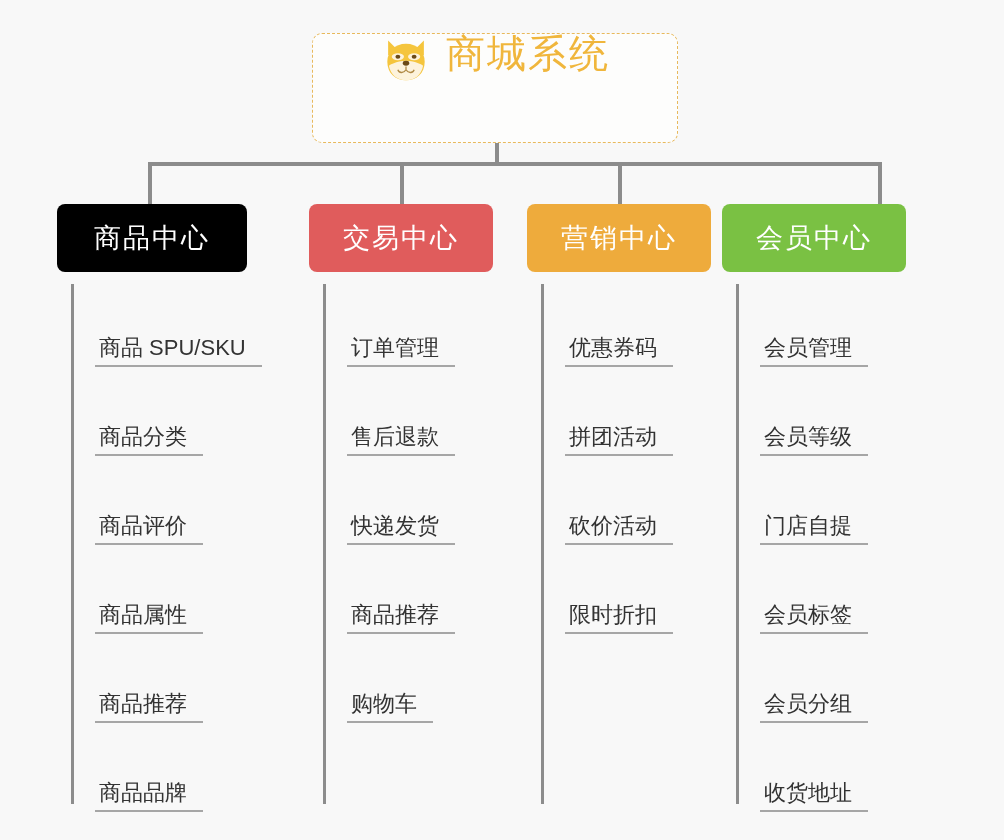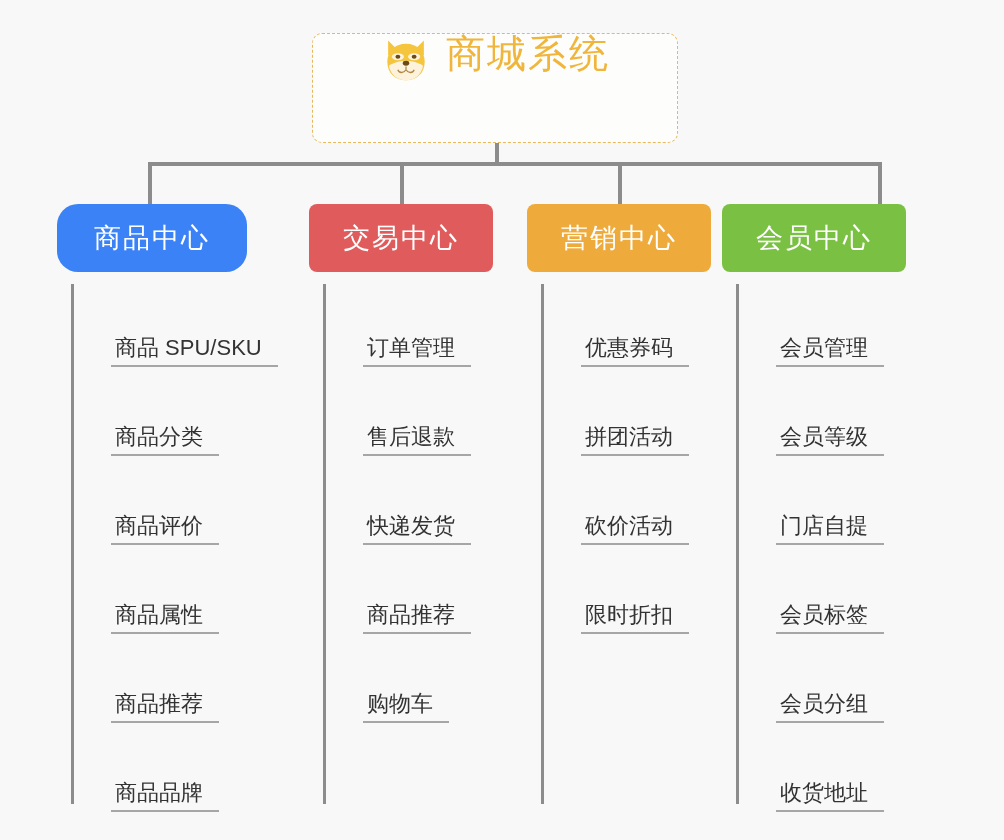--- a/index.html
+++ b/index.html
@@ -96,21 +96,20 @@
     padding-bottom: 6px;
   }
   .leaf-label {
     font-size: 22px;
     color: #333333;
     white-space: nowrap;
     line-height: 1.1;
     border-bottom: 2px solid #a6a6a6;
     padding: 0 16px 5px 4px;
     display: inline-block;
-    margin-left: 16px;
   }
 </style>
 </head>
 <body>
 
 <div id="mindmap">
 
   <div class="root-node">
     <span class="root-emoji">
       <svg viewBox="0 0 64 64" width="52" height="52" aria-hidden="true">
@@ -134,21 +133,21 @@
   <div class="conn conn-stem-root" style="left:495px; top:143px; height:21px;"></div>
 
   <div class="conn conn-bus" style="left:148px; top:162px; width:734px;"></div>
 
   <div class="conn conn-drop" style="left:148px; top:162px; height:44px;"></div>
   <div class="conn conn-drop" style="left:400px; top:162px; height:44px;"></div>
   <div class="conn conn-drop" style="left:618px; top:162px; height:44px;"></div>
   <div class="conn conn-drop" style="left:878px; top:162px; height:44px;"></div>
 
   <div class="column" style="left:57px; width:190px;">
-    <div class="cat-header" style="background:#3b82f6; width:190px;border-radius:21px;">
+    <div class="cat-header" style="background:#000000; width:190px;">
       <span>商品中心</span>
     </div>
     <div class="branch">
       <div class="trunk" style="height:520px;"></div>
       <div class="leaf">
         <span class="leaf-label">商品 SPU/SKU</span>
       </div>
       <div class="leaf">
         <span class="leaf-label">商品分类</span>
       </div>

